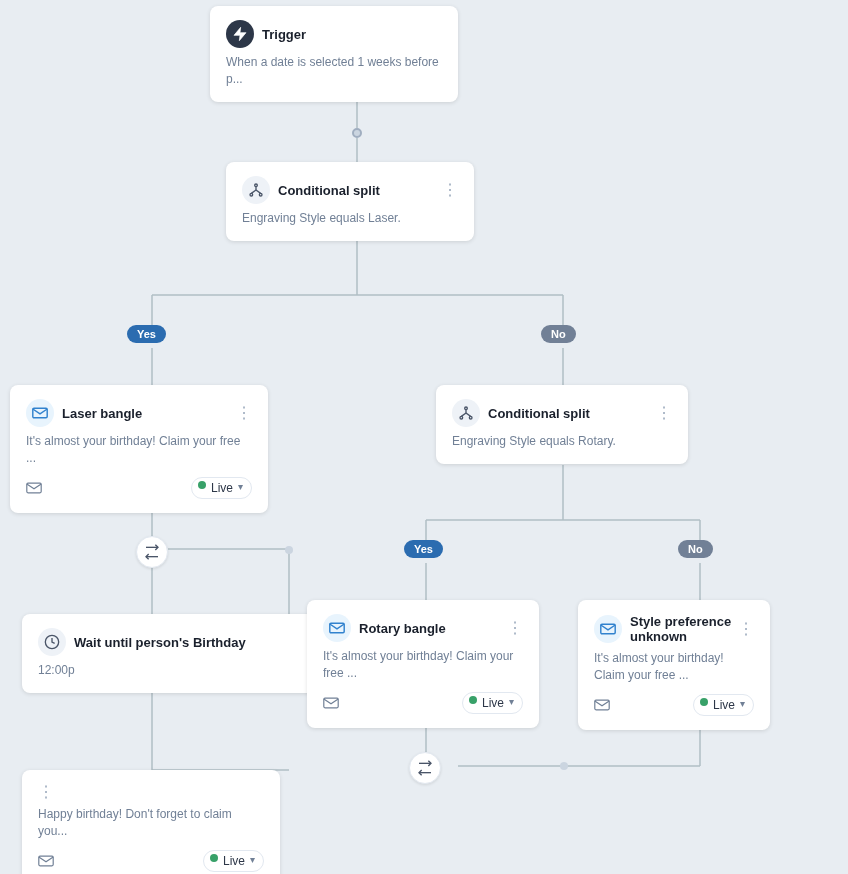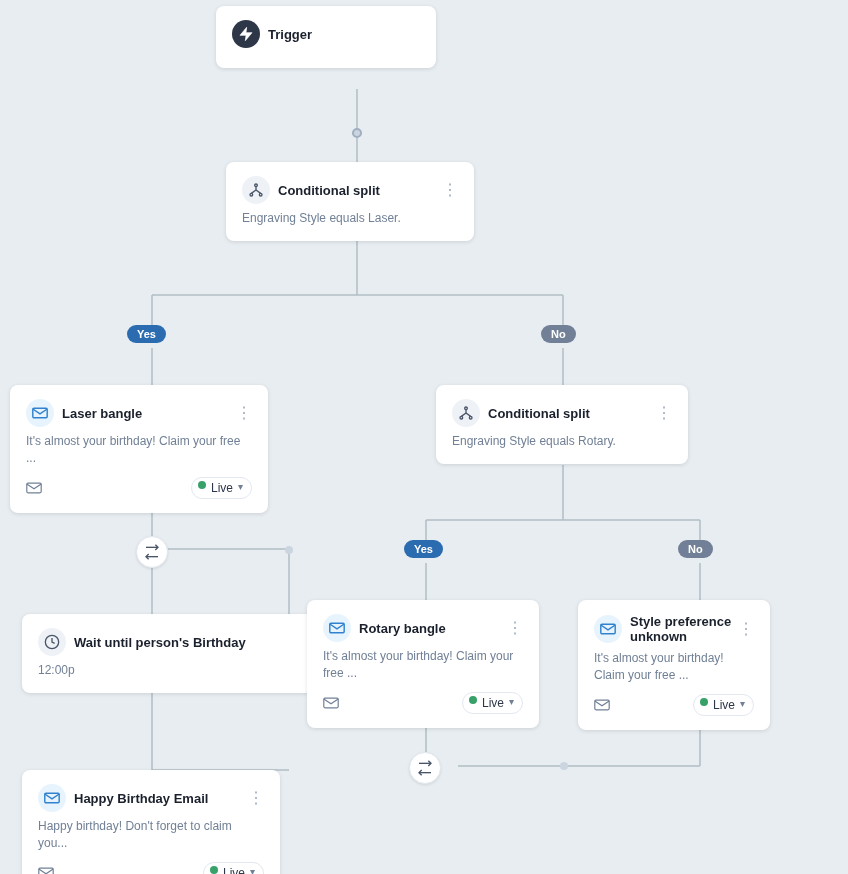--- a/index.html
+++ b/index.html
@@ -224,31 +224,32 @@
 
     <line x1="152" y1="685" x2="152" y2="770" stroke="#b0bec5" stroke-width="1.5"></line>
     <line x1="152" y1="770" x2="289" y2="770" stroke="#b0bec5" stroke-width="1.5"></line>
 
     <line x1="168" y1="549" x2="289" y2="549" stroke="#b0bec5" stroke-width="1.5"></line>
     <line x1="289" y1="549" x2="289" y2="648" stroke="#b0bec5" stroke-width="1.5"></line>
 
     <line x1="152" y1="770" x2="152" y2="772" stroke="#b0bec5" stroke-width="1.5"></line>
   </svg>
 
-  <div class="card" style="left:216px; top:6px; width:220px;">
+  <div class="card" style="left:210px; top:6px; width:248px;">
     <div class="card-header">
       <div class="card-title-row">
         <div class="card-icon icon-trigger">
           <svg width="16" height="16" viewBox="0 0 24 24" fill="none" xmlns="http://www.w3.org/2000/svg">
             <polygon points="13,2 3,14 12,14 11,22 21,10 12,10" fill="#fff" stroke="#fff" stroke-width="1"></polygon>
           </svg>
         </div>
         <span class="card-title">Trigger</span>
       </div>
     </div>
+    <div class="card-desc">When a date is selected 1 weeks before p...</div>
   </div>
 
   <div class="connector-dot" style="left:352px; top:128px;"></div>
 
   <div class="card" style="left:226px; top:162px; width:248px;">
     <div class="card-header">
       <div class="card-title-row">
         <div class="card-icon icon-split">
           <svg width="16" height="16" viewBox="0 0 24 24" fill="none" stroke="#4a5568" stroke-width="2">
             <circle cx="12" cy="5" r="2"></circle>
@@ -407,29 +408,20 @@
         <line x1="3" y1="5" x2="21" y2="5"></line>
       <polyline points="7,23 3,19 7,15"></polyline>
         <line x1="21" y1="19" x2="3" y2="19"></line>
     </svg>
   </div>
 
   <div class="connector-dot-sm" style="left:560px; top:762px;"></div>
 
   <div class="card" style="left:22px; top:770px; width:258px;">
     <div class="card-header">
-      <div class="card-title-row">
-        <div class="card-icon icon-email">
-          <svg width="16" height="12" viewBox="0 0 20 14" fill="none" stroke="#3182ce" stroke-width="1.8">
-            <rect x="1" y="1" width="18" height="12" rx="1.5"></rect>
-            <polyline points="1,2 10,8 19,2"></polyline>
-          </svg>
-        </div>
-        <span class="card-title">Happy Birthday Email</span>
-      </div>
       <span class="menu-dots">⋮</span>
     </div>
     <div class="card-desc">Happy birthday! Don't forget to claim you...</div>
     <div class="card-footer">
       <svg width="16" height="12" viewBox="0 0 20 14" fill="none" stroke="#718096" stroke-width="1.5">
         <rect x="1" y="1" width="18" height="12" rx="1.5"></rect>
         <polyline points="1,2 10,8 19,2"></polyline>
       </svg>
       <div class="status-badge">
         <div class="status-dot"></div>

